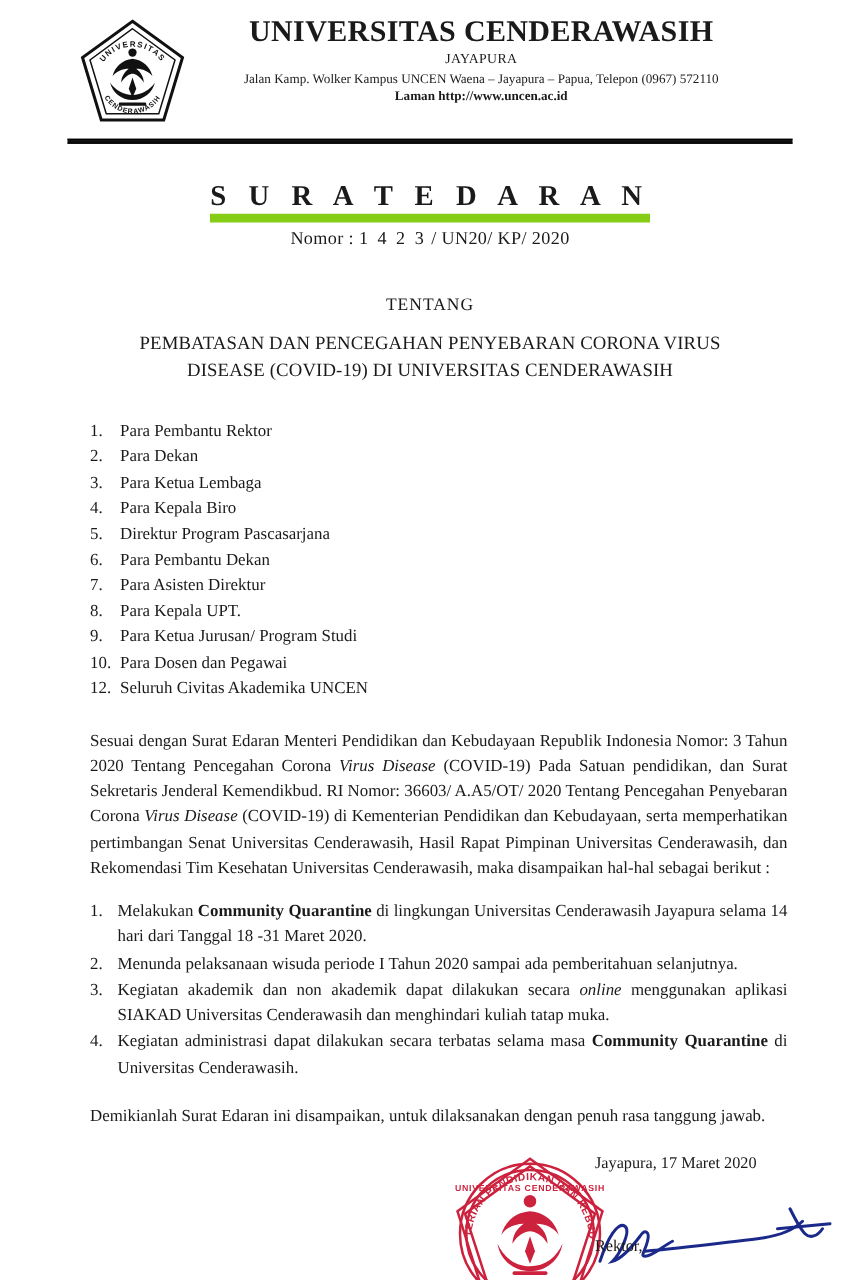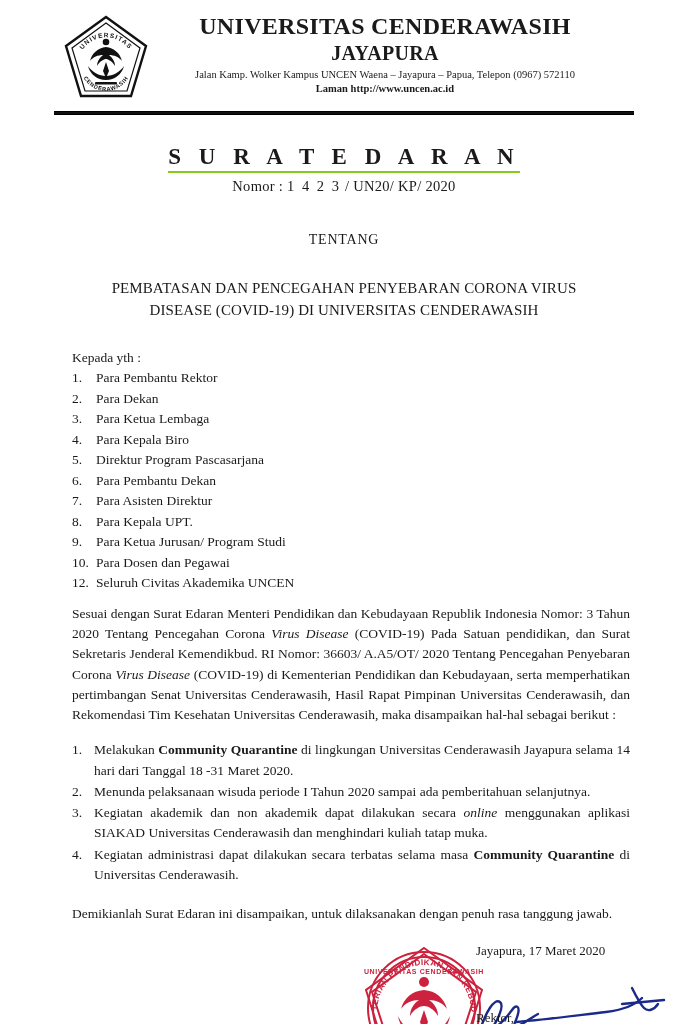--- a/index.html
+++ b/index.html
@@ -33,68 +33,68 @@
   .lh-text { flex: 1 1 auto; text-align: center; padding-left: 4px; padding-right: 18px; }
   .lh-line1 {
     font-size: 16.5px; font-weight: bold; letter-spacing: .2px;
     line-height: 1.12;
   }
   .lh-line2 {
     font-size: 24px; font-weight: bold; letter-spacing: .3px;
     line-height: 1.12; margin-top: 1px;
   }
   .lh-line3 {
-    font-size: 20px; font-weight: bold; letter-spacing: .3px;
+    font-size: 11px; font-weight: normal; letter-spacing: .3px;
     line-height: 1.2; margin-top: 1px;
   }
   .lh-line4 {
     font-size: 10.5px; line-height: 1.3; margin-top: 3px; font-weight: 400;
   }
   .lh-line5 { font-size: 10.5px; line-height: 1.3; font-weight: 600; }
 
   .rule-wrap { padding: 0 54px; margin-top: 5px; }
   .rule {
     height: 4px; background: #111;
     border-top: 1px solid #000; border-bottom: 1px solid #000;
   }
 
   
   .title-block { text-align: center; margin-top: 29px; }
   .doc-title {
     font-size: 23px; font-weight: bold; letter-spacing: 6px;
-    display: inline-block; border-bottom: 2px solid #84cc16;
+    display: inline-block; border-bottom: 7px solid #84cc16;
     padding-bottom: 1px; line-height: 1.15;
   }
   .doc-number { font-size: 14.5px; margin-top: 5px; letter-spacing: .3px; }
   .num-digits { letter-spacing: 2px; }
 
   .tentang { text-align: center; font-size: 14px; margin-top: 37px; letter-spacing: .8px; }
 
   .subject {
-    text-align: center; font-size: 15px; margin-top: 30px;
+    text-align: center; font-size: 15px; margin-top: 12px;
     line-height: 1.45; letter-spacing: .1px;
     padding: 0 78px;
   }
 
   
   .recipients { margin-top: 26px; padding-left: 72px; }
   .recip-head { font-size: 13.5px; line-height: 1.5; }
   .recip-list { list-style: none; margin: 0; padding: 0; }
   .recip-list li {
     font-size: 13.5px; line-height: 1.52;
     display: flex;
   }
   .recip-num { width: 24px; flex: 0 0 24px; }
   .recip-label { flex: 1 1 auto; }
 
   
   .body-wrap { padding: 0 58px 0 72px; }
   .para {
     font-size: 13.5px; line-height: 1.5; text-align: justify;
-    margin-top: 10px;
+    margin-top: 22px;
   }
   .para i { font-style: italic; }
 
   .action-list { list-style: none; margin: 15px 0 0 0; padding: 0; }
   .action-list li {
     font-size: 13.5px; line-height: 1.5; text-align: justify;
     display: flex; margin-bottom: 1px;
   }
   .act-num { width: 22px; flex: 0 0 22px; }
   .act-text { flex: 1 1 auto; }
@@ -170,21 +170,20 @@
   </div>
 
   <div class="tentang">TENTANG</div>
 
   <div class="subject">
     <div>PEMBATASAN DAN PENCEGAHAN PENYEBARAN CORONA VIRUS</div>
     <div>DISEASE (COVID-19) DI UNIVERSITAS CENDERAWASIH</div>
   </div>
 
   <div class="recipients">
-    <div class="recip-head">Kepada yth :</div>
     <ul class="recip-list">
       <li>
           <span class="recip-num">1.</span>
           <span class="recip-label">Para Pembantu Rektor</span>
         </li>
       <li>
           <span class="recip-num">2.</span>
           <span class="recip-label">Para Dekan</span>
         </li>
       <li>

